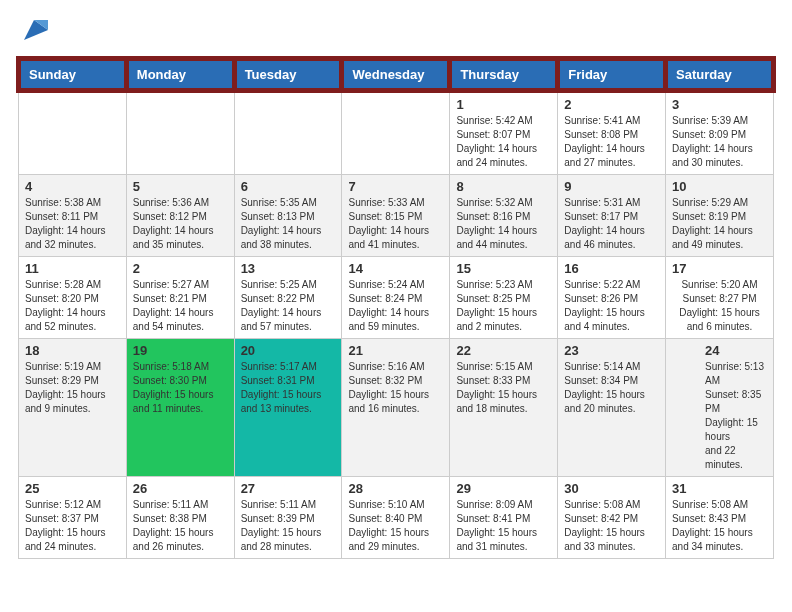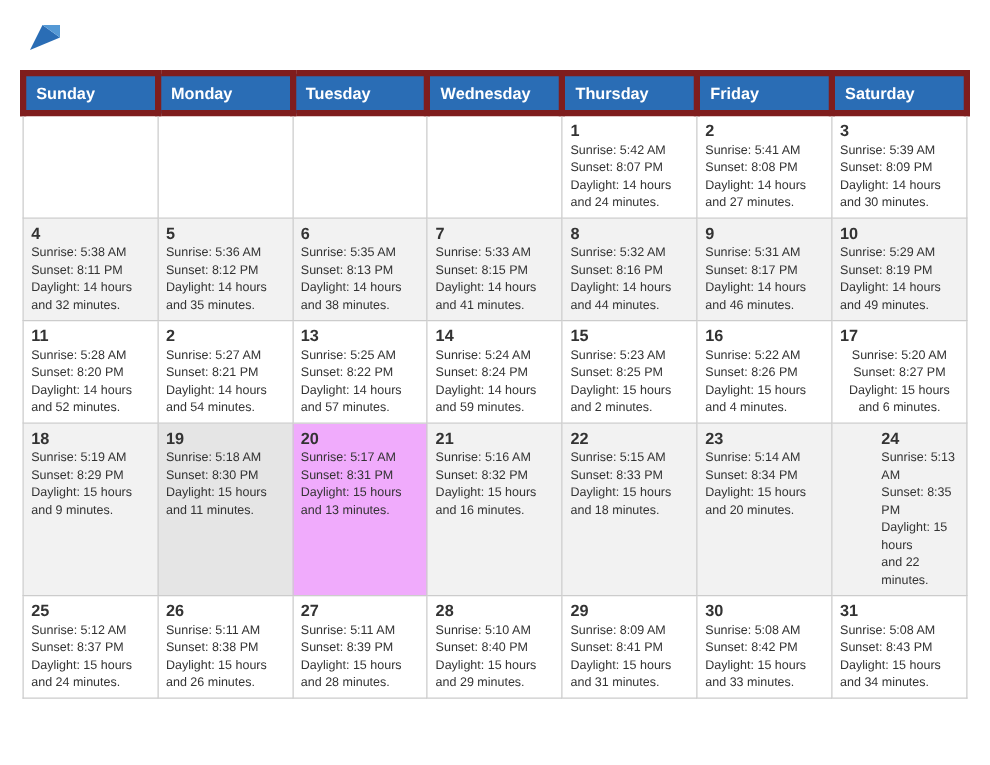--- a/index.html
+++ b/index.html
@@ -260,28 +260,28 @@
         </td>
       </tr>
       <tr>
         <td style="background: rgb(242, 242, 242);">
           <span class="day-num">18</span>
           <div class="day-info" style="white-space: pre-line;">Sunrise: 5:19 AM
 Sunset: 8:29 PM
 Daylight: 15 hours
 and 9 minutes.</div>
         </td>
-        <td style="background: #e5e5e5; margin-top: 16px;">
+        <td style="background: #22c55e; margin-top: 16px;">
           <span class="day-num">19</span>
           <div class="day-info" style="white-space: pre-line;">Sunrise: 5:18 AM
 Sunset: 8:30 PM
 Daylight: 15 hours
 and 11 minutes.</div>
         </td>
-        <td style="background: #f0abfc;">
+        <td style="background: #14b8a6;">
           <span class="day-num">20</span>
           <div class="day-info" style="white-space: pre-line;">Sunrise: 5:17 AM
 Sunset: 8:31 PM
 Daylight: 15 hours
 and 13 minutes.</div>
         </td>
         <td style="background: rgb(242, 242, 242);">
           <span class="day-num">21</span>
           <div class="day-info" style="white-space: pre-line;">Sunrise: 5:16 AM
 Sunset: 8:32 PM

